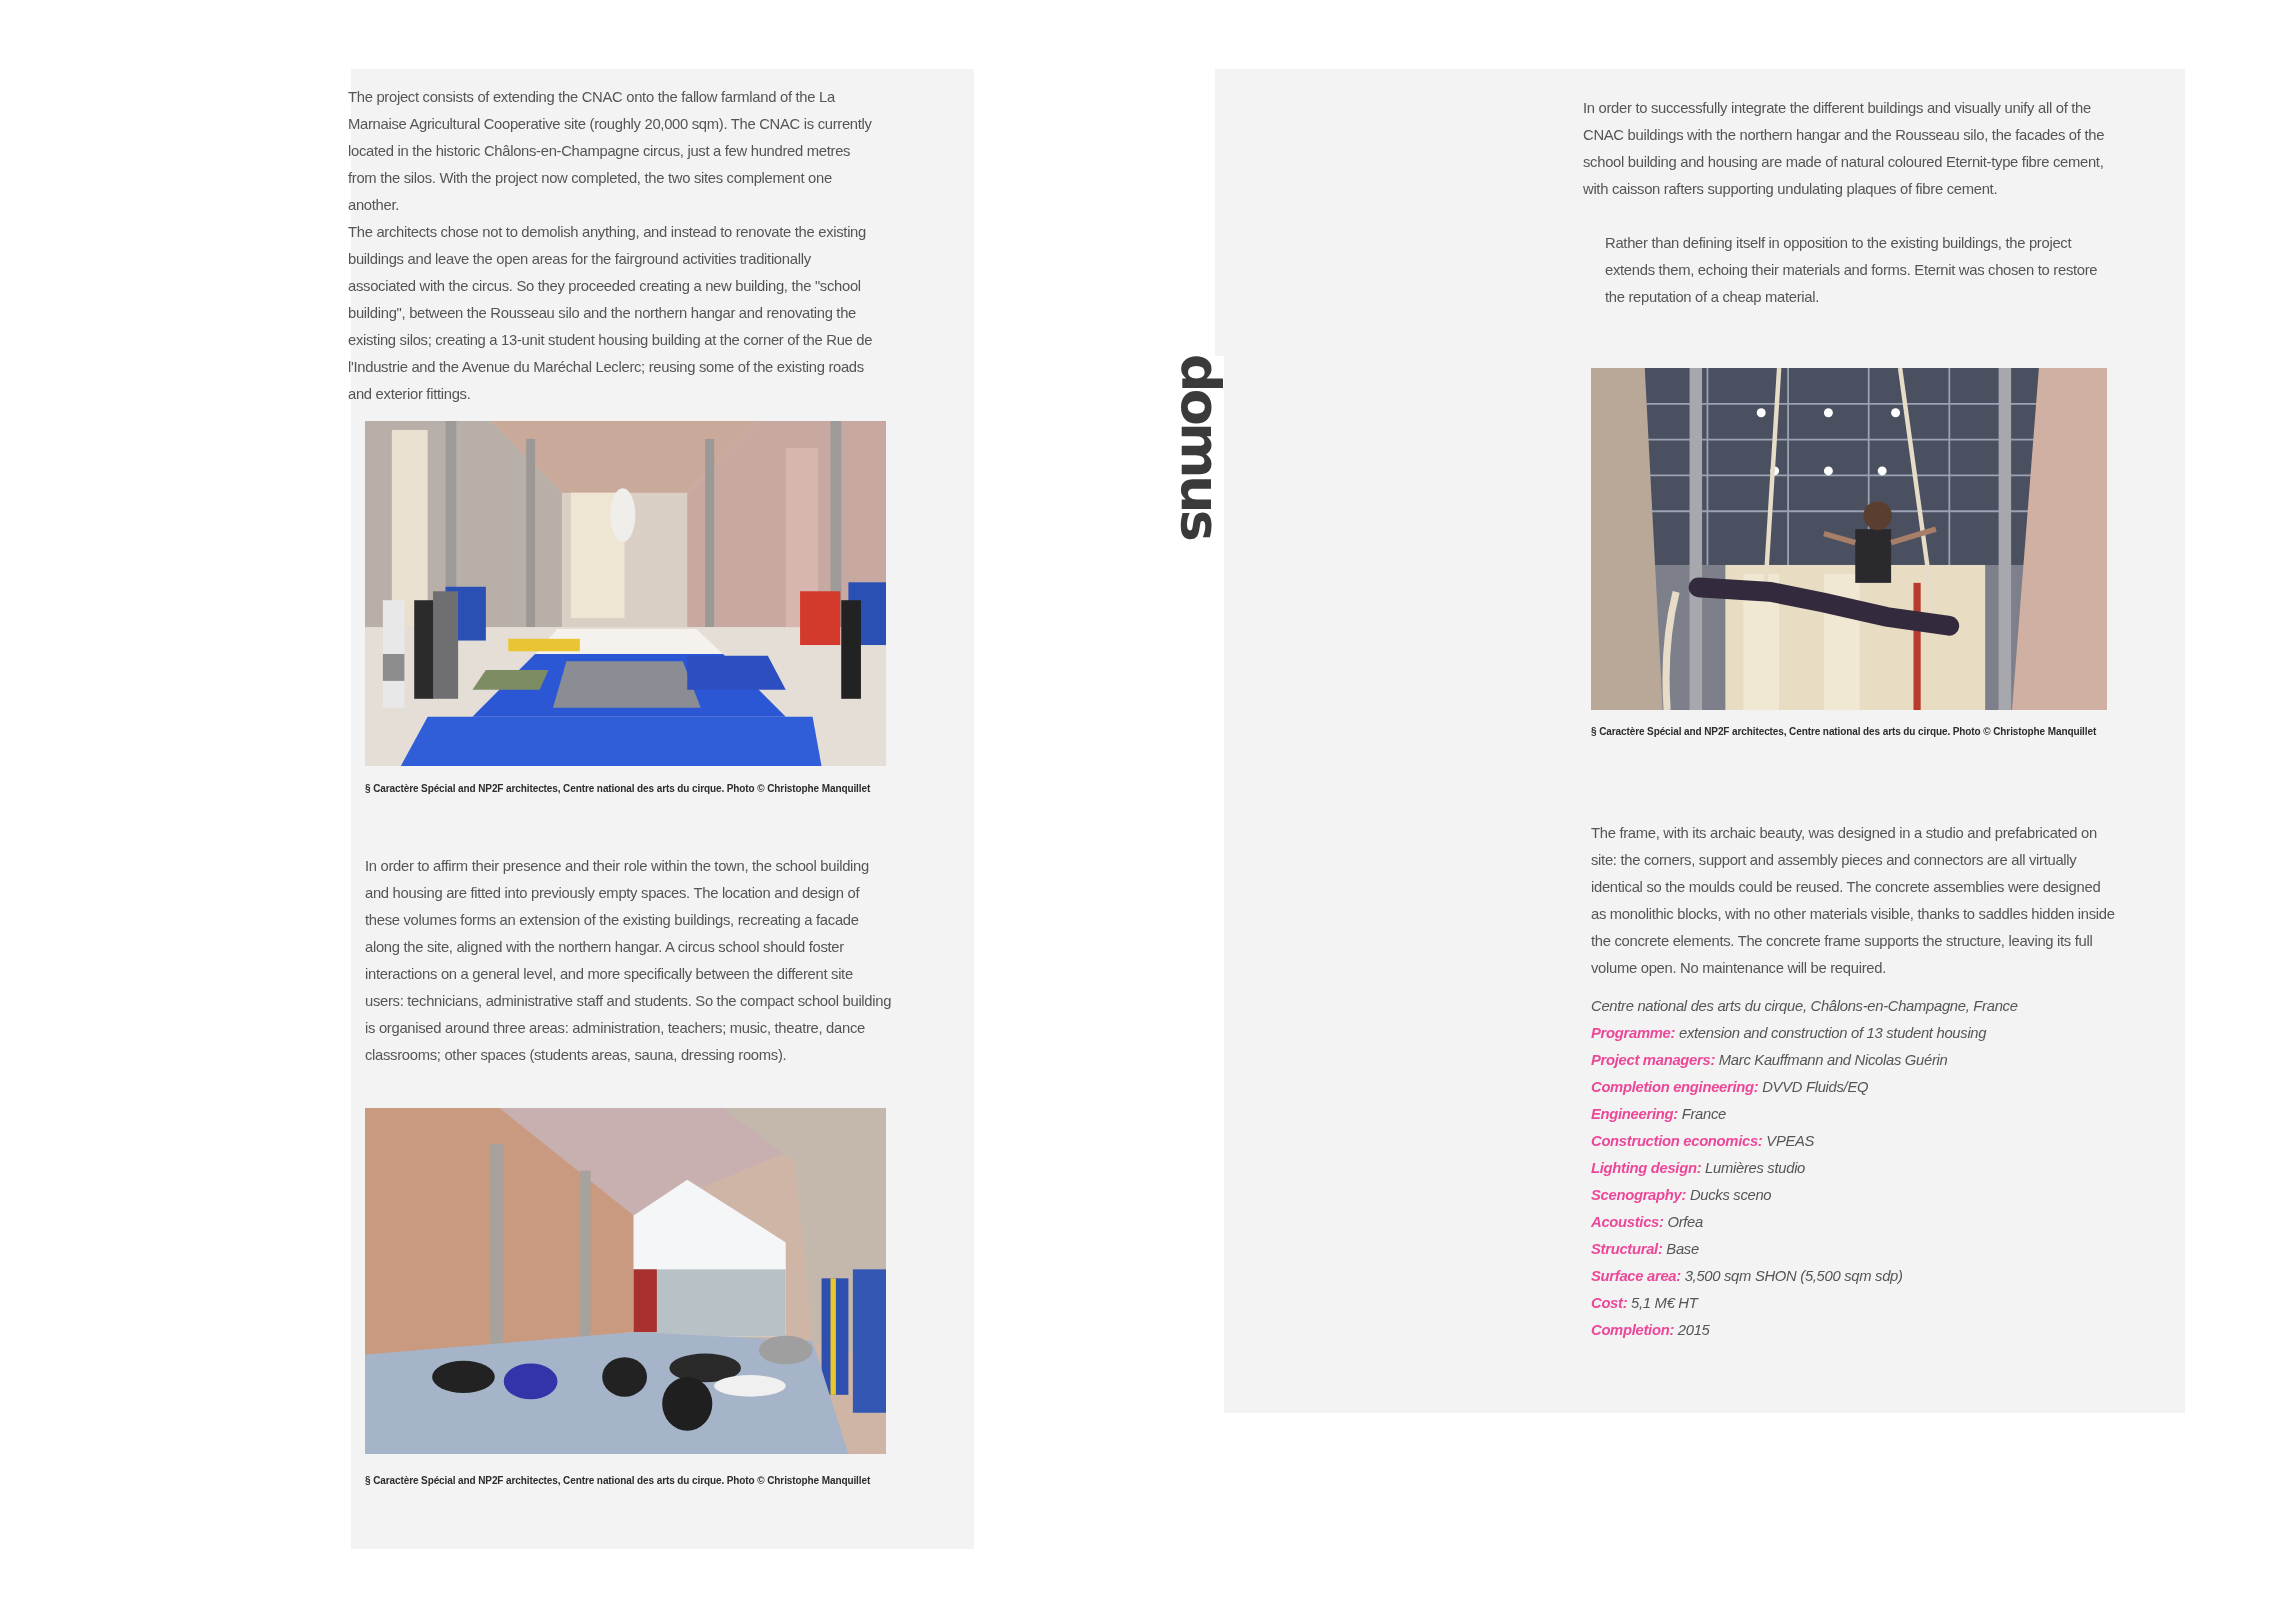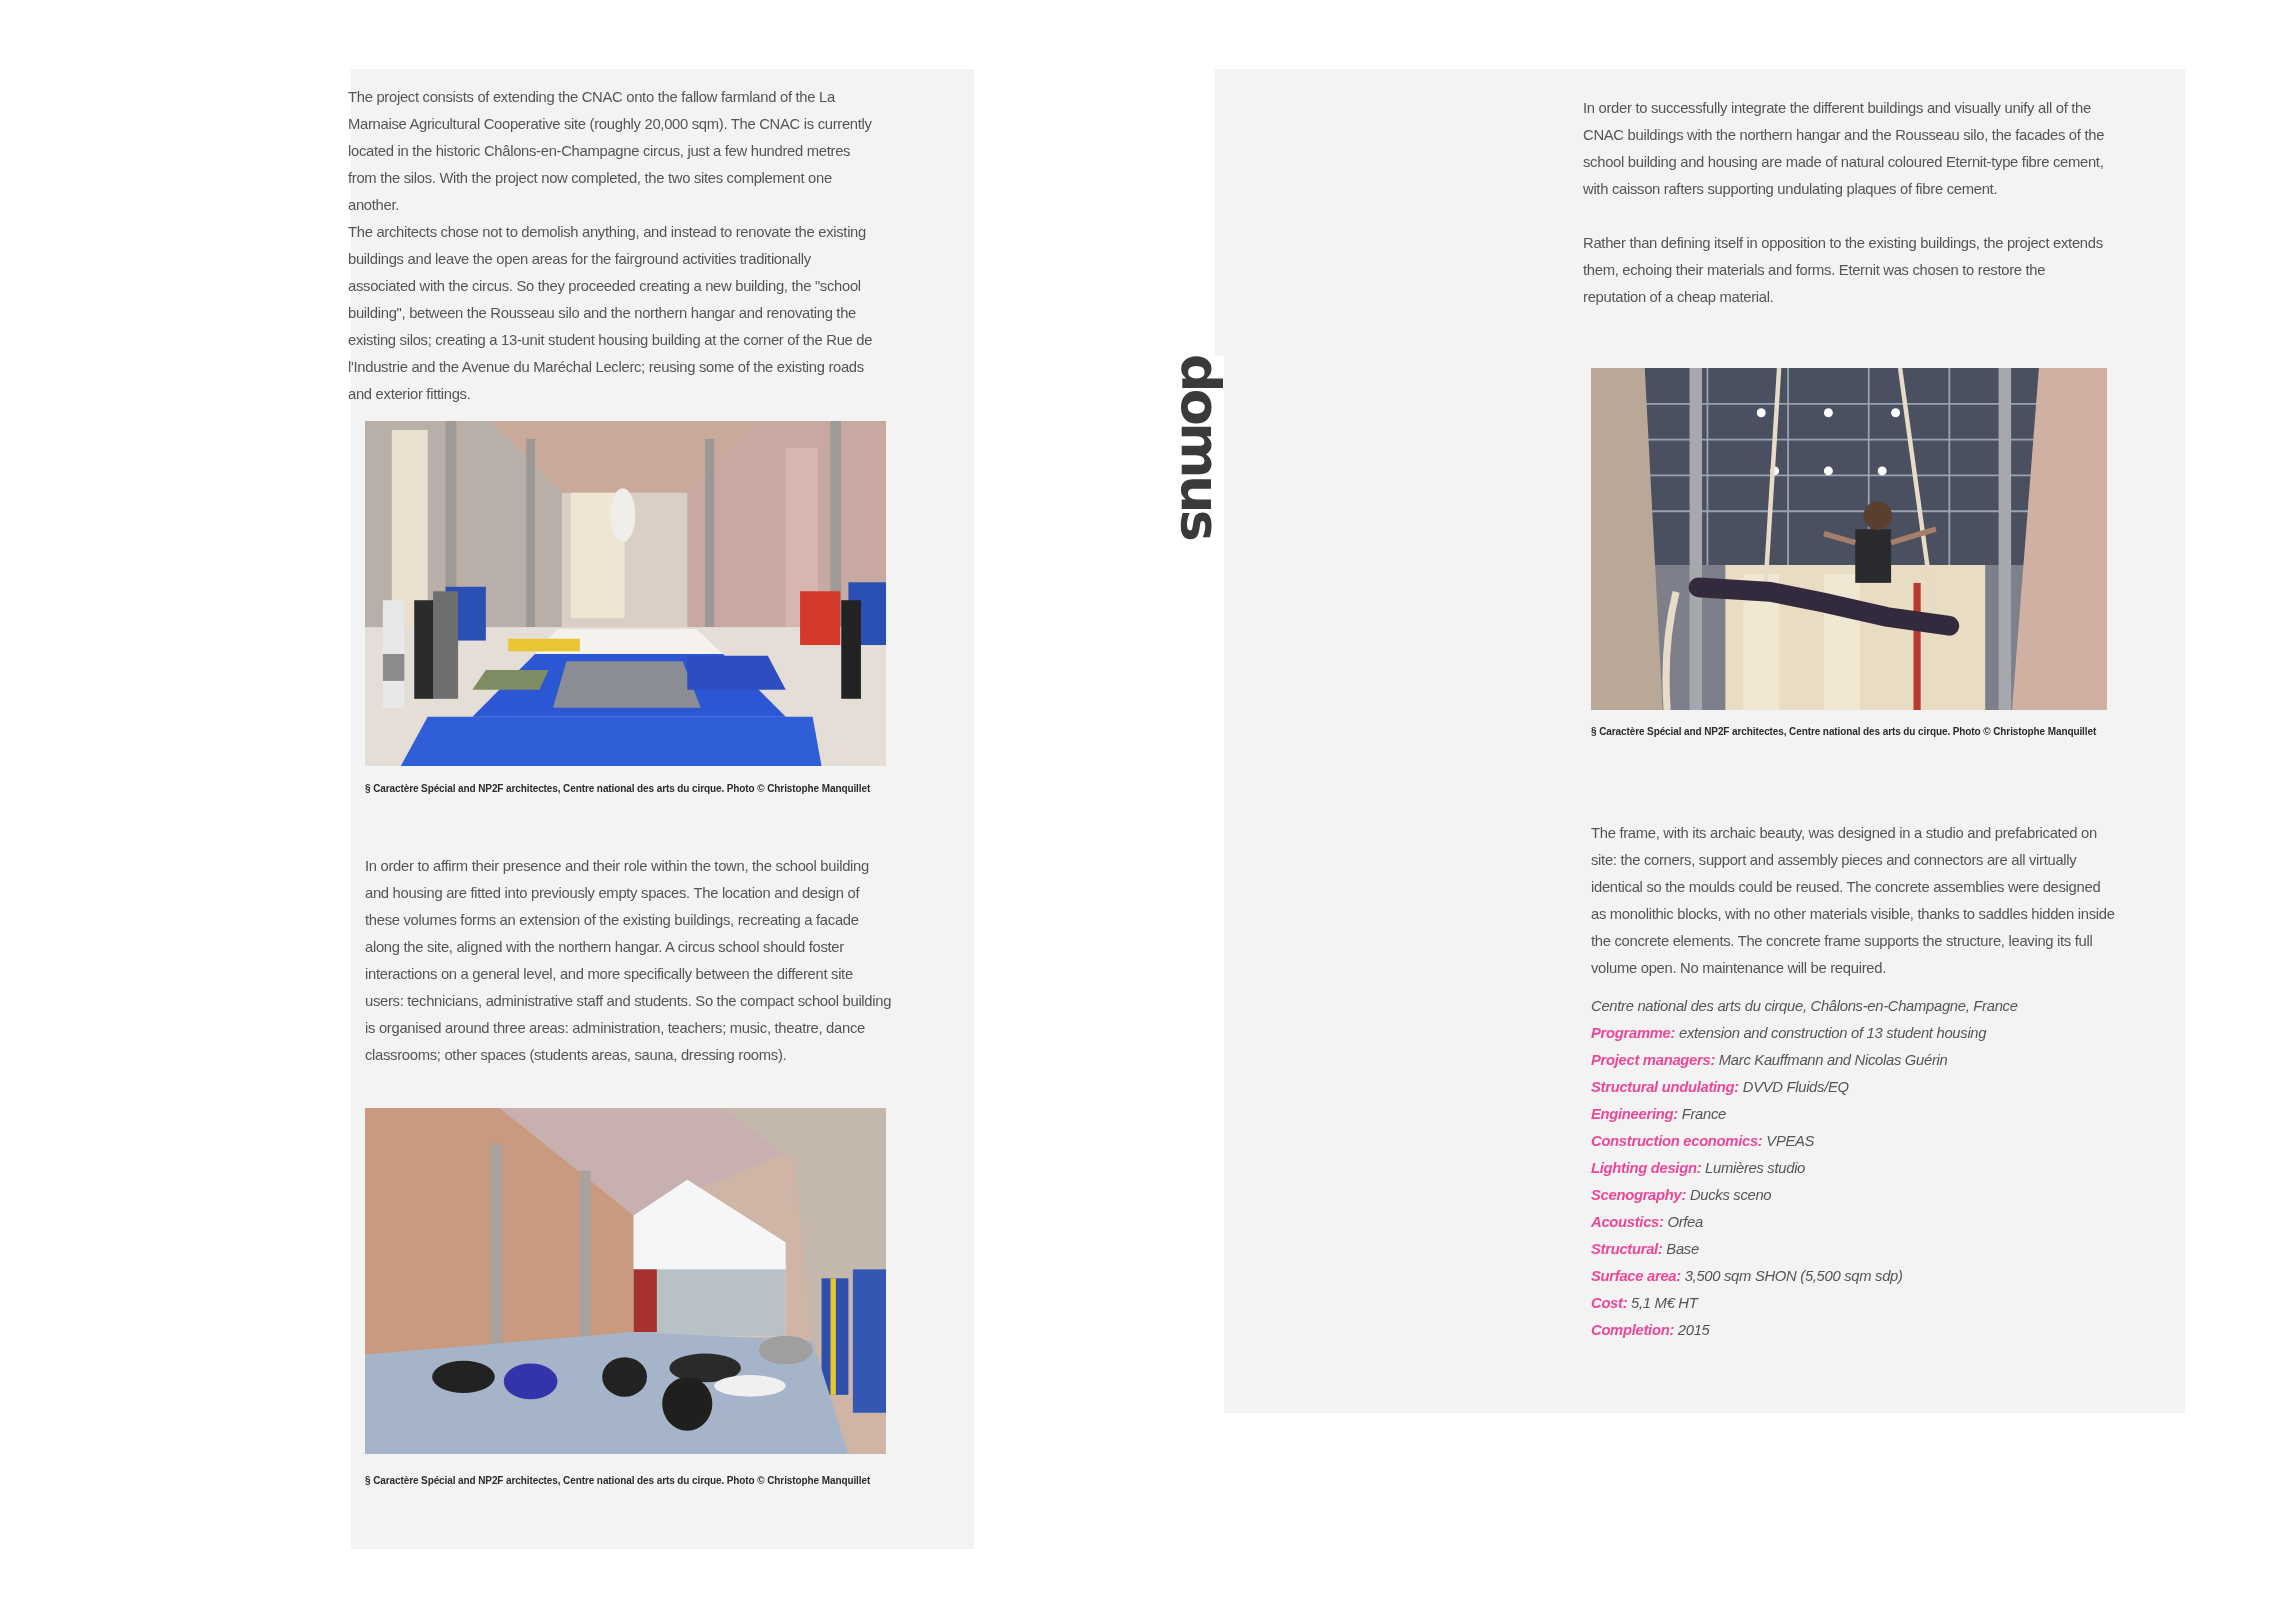--- a/index.html
+++ b/index.html
@@ -174,21 +174,21 @@
 
 <div id="domus-logo">
   <span>domus</span>
 </div>
 
 <div id="right-panel-top" class="panel"></div>
 <div id="right-panel" class="panel"></div>
 
 <div class="col" style="left:1583px; top:95px; width:528px;">
   <p class="body-text">In order to successfully integrate the different buildings and visually unify all of the CNAC buildings with the northern hangar and the Rousseau silo, the facades of the school building and housing are made of natural coloured Eternit-type fibre cement, with caisson rafters supporting undulating plaques of fibre cement.</p>
-  <p class="body-text" style="margin-top:27px;">Rather than defining itself in opposition to the existing buildings, the project extends them, echoing their materials and forms. Eternit was chosen to restore the reputation of a cheap material.</p>
+  <p class="body-text" style="margin-top:27px;margin-left:22px;">Rather than defining itself in opposition to the existing buildings, the project extends them, echoing their materials and forms. Eternit was chosen to restore the reputation of a cheap material.</p>
 </div>
 
 <div class="photo" style="left:1591px; top:368px; width:516px; height:342px;">
   <svg viewBox="0 0 576 382" preserveAspectRatio="none">
     <rect x="0" y="0" width="576" height="382" fill="#7d808a"></rect>
     <rect x="60" y="0" width="460" height="220" fill="#4a5060"></rect>
     <g stroke="#9aa3b3" stroke-width="2">
       <line x1="60" y1="40" x2="520" y2="40"></line>
       <line x1="60" y1="80" x2="520" y2="80"></line>
       <line x1="60" y1="120" x2="520" y2="120"></line>
@@ -227,21 +227,21 @@
   <p class="caption">§ Caractère Spécial and NP2F architectes, Centre national des arts du cirque. Photo © Christophe Manquillet</p>
 </div>
 
 <div class="col" style="left:1591px; top:820px; width:524px;">
   <p class="body-text">The frame, with its archaic beauty, was designed in a studio and prefabricated on site: the corners, support and assembly pieces and connectors are all virtually identical so the moulds could be reused. The concrete assemblies were designed as monolithic blocks, with no other materials visible, thanks to saddles hidden inside the concrete elements. The concrete frame supports the structure, leaving its full volume open. No maintenance will be required.</p>
 
   <div class="credits" style="margin-top:10.7px;">
     <span class="row">Centre national des arts du cirque, Châlons-en-Champagne, France</span>
     <span class="row"><b>Programme:</b><span> extension and construction of 13 student housing</span></span>
     <span class="row"><b>Project managers:</b><span> Marc Kauffmann and Nicolas Guérin</span></span>
-    <span class="row"><b>Structural undulating:</b><span> DVVD Fluids/EQ</span></span>
+    <span class="row"><b>Completion engineering:</b><span> DVVD Fluids/EQ</span></span>
     <span class="row"><b>Engineering:</b><span> France</span></span>
     <span class="row"><b>Construction economics:</b><span> VPEAS</span></span>
     <span class="row"><b>Lighting design:</b><span> Lumières studio</span></span>
     <span class="row"><b>Scenography:</b><span> Ducks sceno</span></span>
     <span class="row"><b>Acoustics:</b><span> Orfea</span></span>
     <span class="row"><b>Structural:</b><span> Base</span></span>
     <span class="row"><b>Surface area:</b><span> 3,500 sqm SHON (5,500 sqm sdp)</span></span>
     <span class="row"><b>Cost:</b><span> 5,1 M€ HT</span></span>
     <span class="row"><b>Completion:</b><span> 2015</span></span>
   </div>

